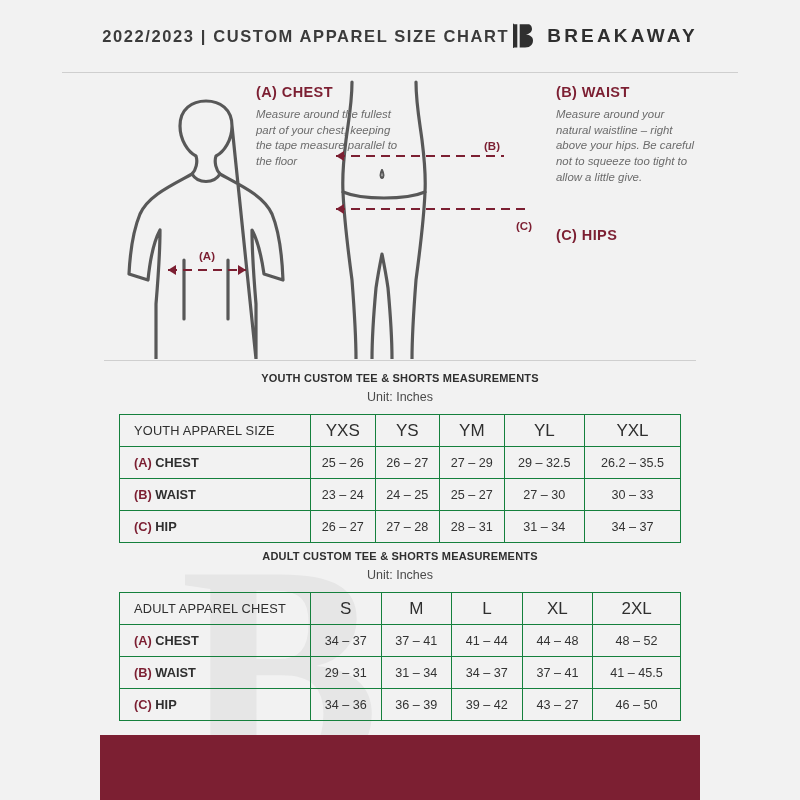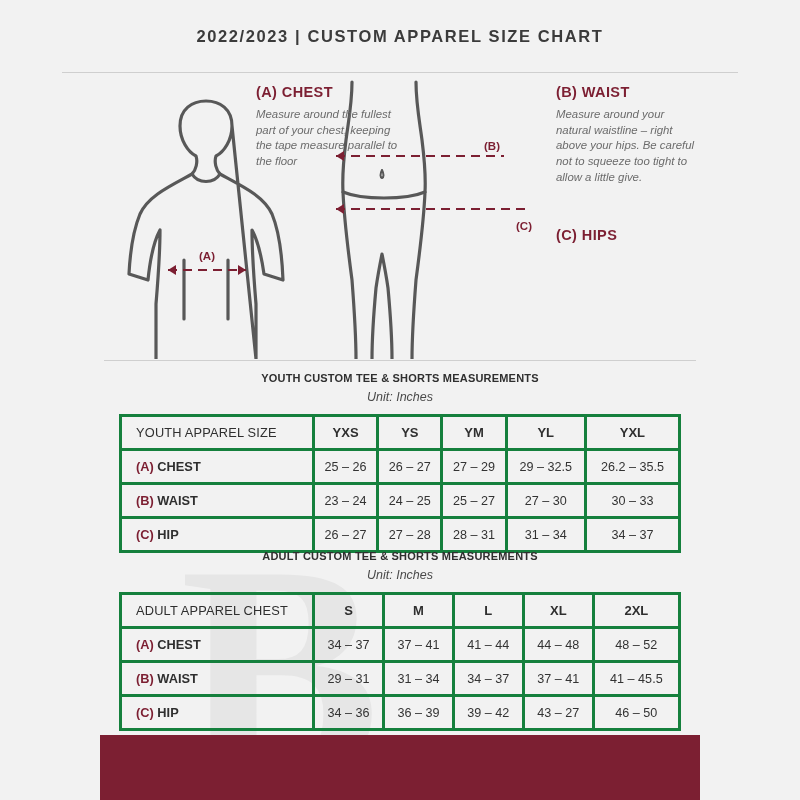--- a/index.html
+++ b/index.html
@@ -139,49 +139,48 @@
     font-size: 11px;
     font-weight: 700;
     color: #2f2f2f;
     letter-spacing: 0.2px;
   }
   .section-unit {
     position: absolute;
     width: 800px;
     text-align: center;
     font-size: 12.5px;
-    font-style: italic;
     color: #4a4a4a;
   }
   table.size {
     position: absolute;
     border-collapse: collapse;
     width: 562px;
     left: 119px;
     background: transparent;
   }
   table.size th, table.size td {
-    border: 3px solid #15803d;
+    border: 1px solid #15803d;
     height: 31px;
     font-size: 12.6px;
     color: #333;
     text-align: center;
     padding: 0;
   }
   table.size th.rowhead, table.size td.rowhead {
     text-align: left;
     padding-left: 14px;
     font-weight: 700;
     font-size: 12.8px;
     color: #2f2f2f;
     width: 176px;
   }
   table.size th {
-    font-weight: 700;
-    font-size: 13px;
+    font-weight: 400;
+    font-size: 17px;
     color: #2f2f2f;
   }
   table.size th.rowhead {
     font-weight: 400;
     font-size: 12.8px;
     letter-spacing: 0.2px;
   }
   .tag {
     color: #7c1f32;
     font-weight: 700;
@@ -213,20 +212,31 @@
 </head>
 <body>
 
 <div class="page">
   <div class="sheet"></div>
   <div class="watermark">B</div>
 
   <div class="header">
     <div class="header-inner">
       <div class="header-title">2022/2023  |  CUSTOM APPAREL SIZE CHART</div>
+      <div class="brand">
+        <span class="brand-mark">
+          <svg width="26" height="30" viewBox="0 0 26 30">
+            <path d="M4 2 H15 C21 2 23 5 23 8 C23 11 20 13 17 13.6 C20.5 14 24 15.6 24 19.4 C24 24 20 27 14 27 H4 Z" fill="#2f2f2f"></path>
+            <path d="M9.5 2 L9.5 27" stroke="#f2f2f2" stroke-width="2.4" fill="none"></path>
+            <path d="M2 0 L24 0 L21 3.2 L5 3.2 Z" fill="#f2f2f2"></path>
+            <path d="M2 30 L24 30 L21 26.4 L5 26.4 Z" fill="#f2f2f2"></path>
+          </svg>
+        </span>
+        <span class="brand-name">BREAKAWAY</span>
+      </div>
     </div>
   </div>
   <div class="hr-top"></div>
 
   <div class="illu">
     <svg class="svg-figs" viewBox="0 0 440 285">
 
       <g fill="none" stroke="#585858" stroke-width="3.2" stroke-linecap="round" stroke-linejoin="round">
         <path d="M132 52 C132 35 120 27 106 27 C92 27 80 35 80 52 C80 66 88 78 96 82
                  C98 88 96 96 92 100

